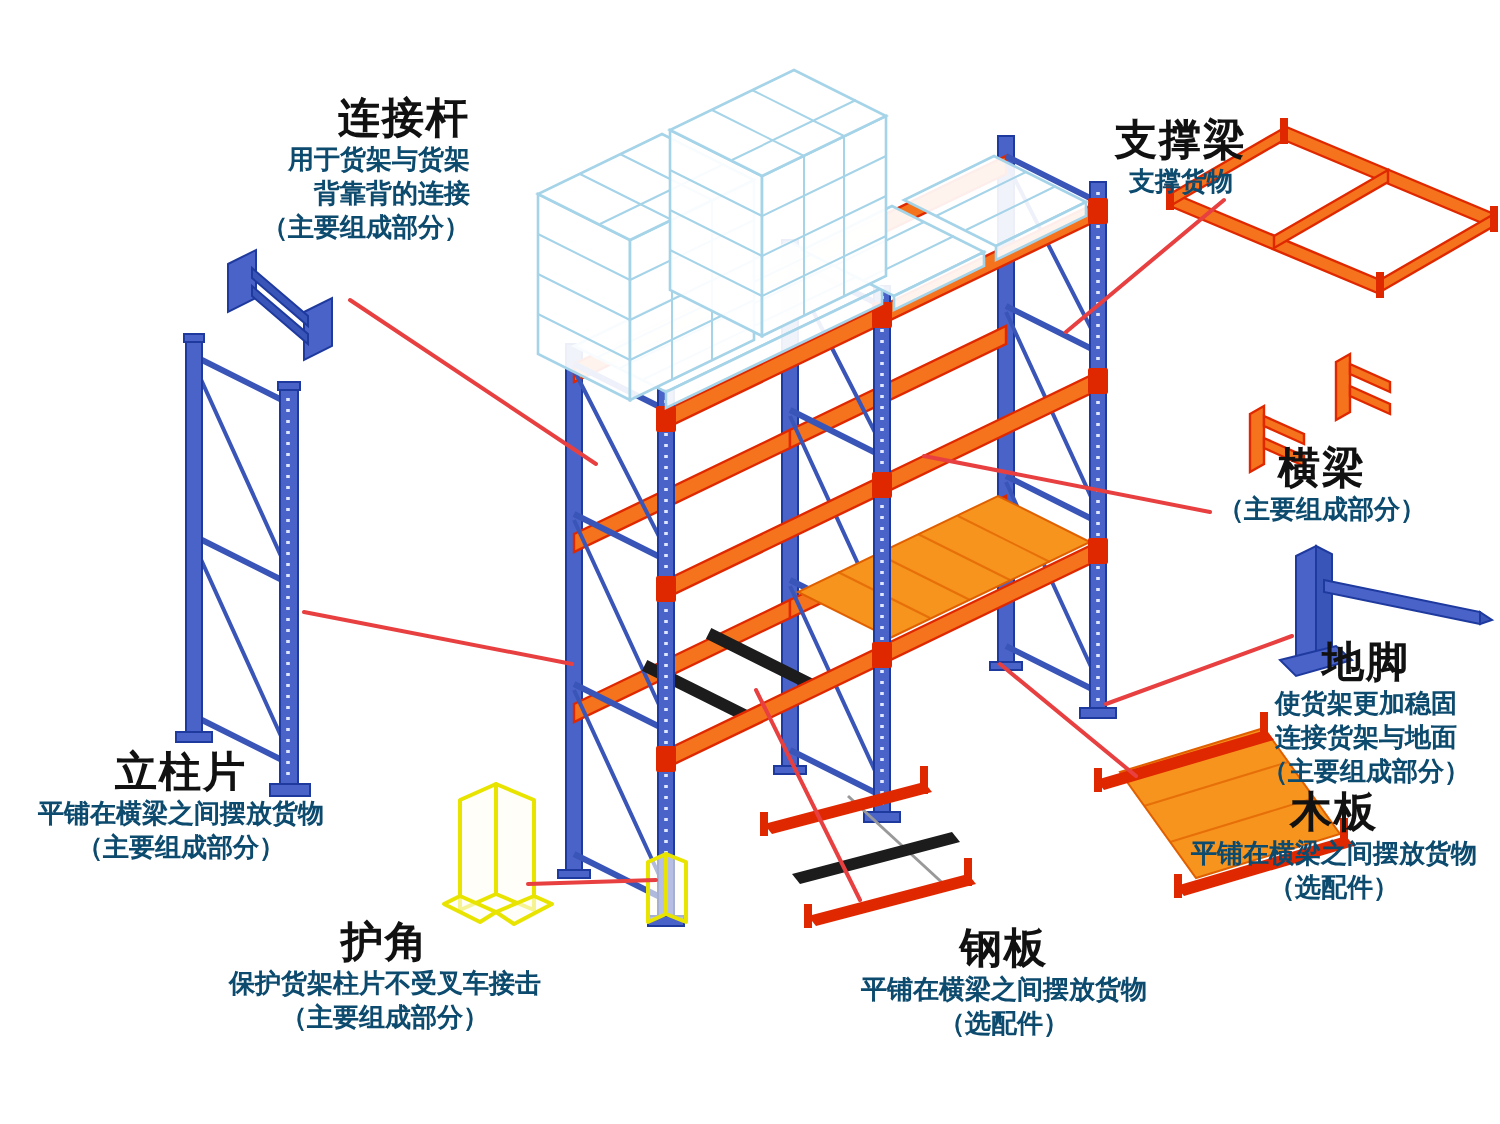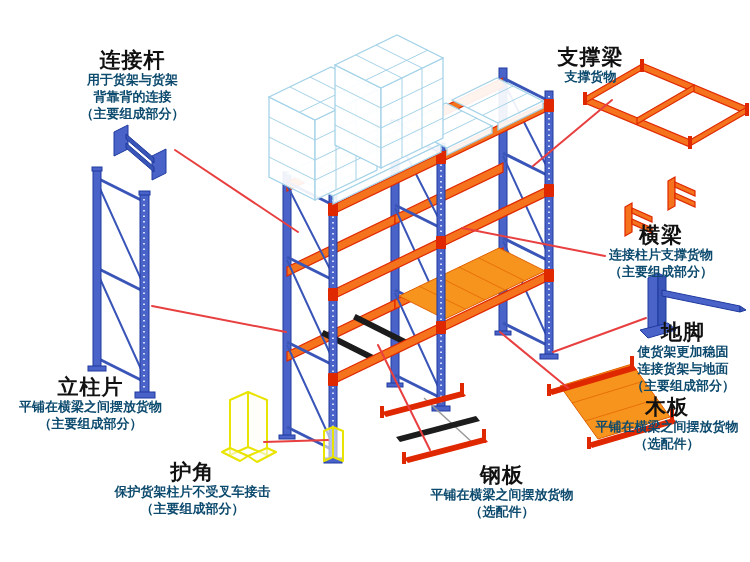--- a/index.html
+++ b/index.html
@@ -239,35 +239,34 @@
       <path class="redline" d="M612,100 L533,166"></path>
       <path class="redline" d="M605,256 L462,228"></path>
       <path class="redline" d="M646,318 L553,352"></path>
       <path class="redline" d="M568,388 L500,332"></path>
       <path class="redline" d="M378,345 L430,450"></path>
       <path class="redline" d="M264,442 L328,440"></path>
       <path class="redline" d="M152,306 L286,332"></path>
     </g>
   </svg>
 
-  <div class="label" style="left:30px;top:47px;width:205px;">
+  <div class="label" style="left:30px;top:47px;width:205px;text-align:right;">
     <div class="label-title">连接杆</div>
     <div class="label-desc">用于货架与货架</div>
     <div class="label-desc">背靠背的连接</div>
     <div class="label-desc">（主要组成部分）</div>
   </div>
 
-  <div class="label" style="left:518px;top:44px;width:145px;">
+  <div class="label" style="left:518px;top:58px;width:145px;">
     <div class="label-title">支撑梁</div>
     <div class="label-desc">支撑货物</div>
   </div>
 
   <div class="label" style="left:575px;top:222px;width:172px;">
     <div class="label-title">横梁</div>
-    <div class="label-desc">连接柱片支撑货物</div>
     <div class="label-desc">（主要组成部分）</div>
   </div>
 
   <div class="label" style="left:618px;top:319px;width:130px;">
     <div class="label-title">地脚</div>
     <div class="label-desc">使货架更加稳固</div>
     <div class="label-desc">连接货架与地面</div>
     <div class="label-desc">（主要组成部分）</div>
   </div>
 

